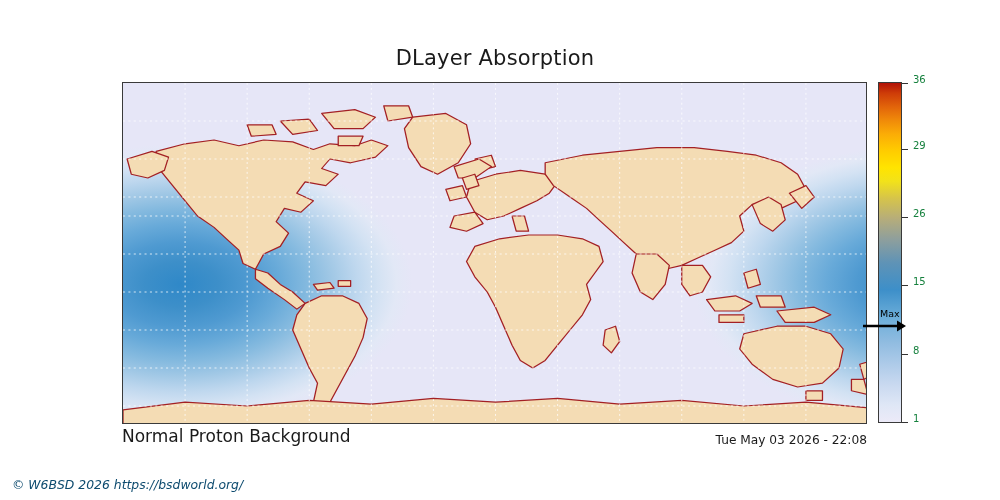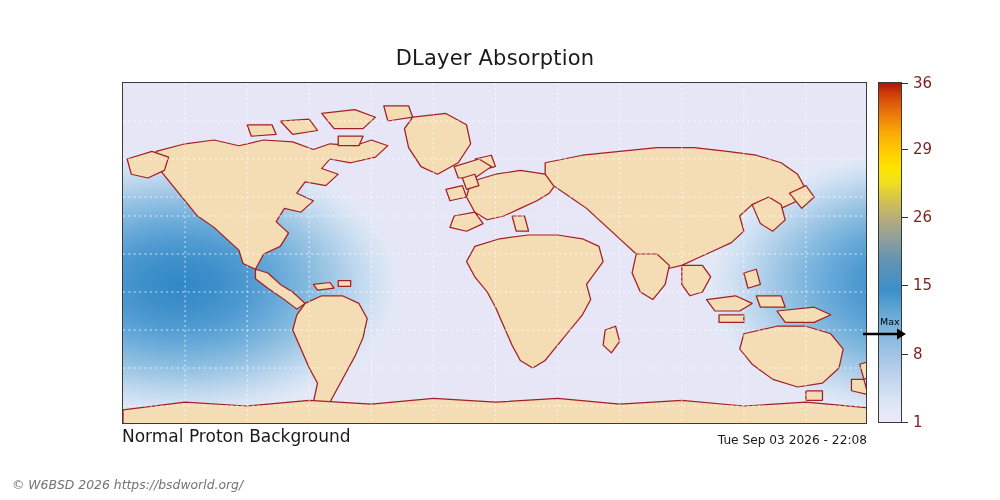--- a/index.html
+++ b/index.html
@@ -34,36 +34,36 @@
           #ffcc00 80%,
           #fbac06 85%,
           #f08a09 89%,
           #e2640a 93%,
           #ce3c08 97%,
           #b11207 100%);}
 
   .cticks{position:absolute;left:902px;top:82px;width:60px;height:341px;}
   .ctick{position:absolute;left:0;height:1px;}
   .ctick i{position:absolute;left:0;top:-0.5px;width:6px;height:1.3px;background:#333;display:block;}
-  .ctick span{position:absolute;left:11px;top:-9px;font-size:15px;color:#7f1d1d;}
+  .ctick span{position:absolute;left:11px;top:-9px;font-size:10px;color:#15803d;}
 
   .cblabel{position:absolute;left:907px;top:60px;width:386px;height:386px;
            transform:rotate(-90deg);transform-origin:0 0;
            pointer-events:none;}
   .cblabel u{position:absolute;left:0;top:0;width:386px;text-align:center;
              display:block;text-decoration:none;font-size:16.5px;color:#262626;}
 
-  .maxmark{position:absolute;left:861px;width:46px;height:26px;top:316px;}
+  .maxmark{position:absolute;left:861px;width:46px;height:26px;top:308px;}
   .maxmark .mtxt{position:absolute;left:19px;top:0px;font-size:9.5px;color:#000;}
   .maxmark svg{position:absolute;left:0;top:11px;}
 
   .note{position:absolute;left:122px;top:429px;font-size:17px;line-height:15.5px;color:#1a1a1a;}
   .stamp{position:absolute;left:600px;top:433px;width:267px;text-align:right;
          font-size:12.2px;color:#1a1a1a;}
-  .copy{position:absolute;left:12px;top:477px;font-size:12.4px;font-style:italic;color:#737373;}
+  .copy{position:absolute;left:12px;top:477px;font-size:12.4px;font-style:italic;color:#0c4a6e;}
 </style>
 </head>
 <body>
 
 <div id="root">
 
   <div class="title">DLayer Absorption</div>
 
   <div class="mapbox">
     <svg width="745" height="342" viewBox="0 0 360 180" preserveAspectRatio="none">
@@ -248,17 +248,17 @@
     <svg width="46" height="14" viewBox="0 0 46 14">
       <line x1="2" y1="7" x2="36" y2="7" stroke="#000" stroke-width="2.4"></line>
       <polygon points="36,1.5 45,7 36,12.5" fill="#000"></polygon>
     </svg>
   </div>
 
   <div class="note">
     <div>Normal Proton Background</div>
   </div>
 
-  <div class="stamp">Tue Sep 03 2026 - 22:08</div>
+  <div class="stamp">Tue May 03 2026 - 22:08</div>
 
   <div class="copy">© W6BSD 2026 https://bsdworld.org/</div>
 
 </div>
 
 </body></html>

